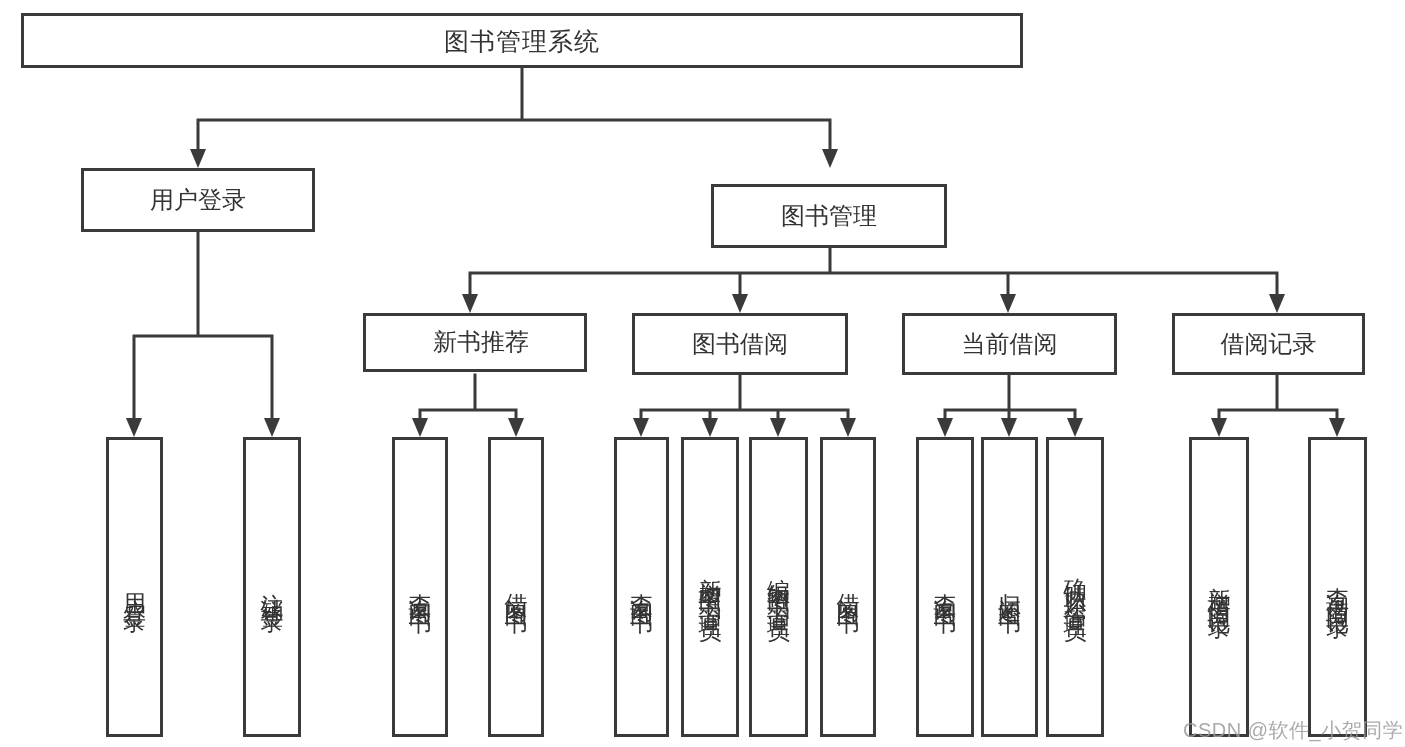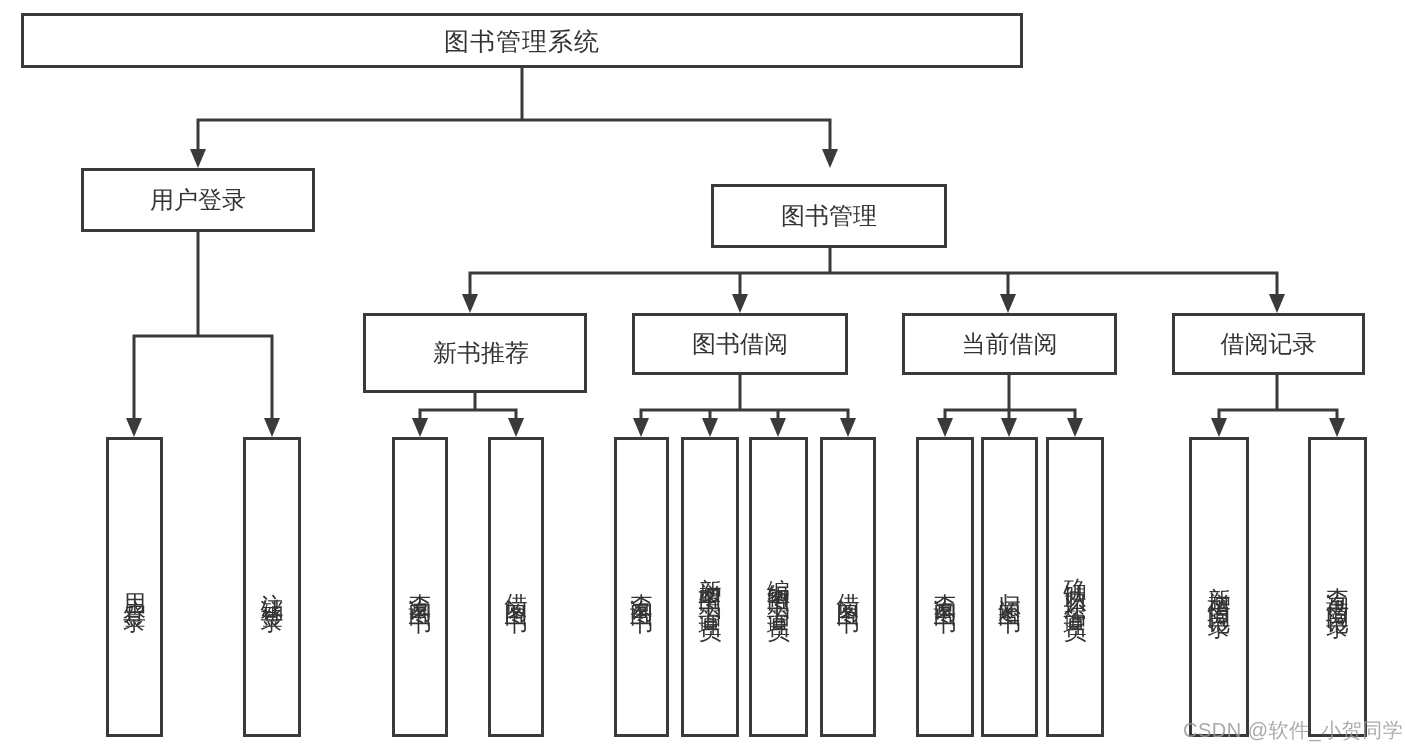--- a/index.html
+++ b/index.html
@@ -38,21 +38,21 @@
     text-orientation: mixed;
     letter-spacing: 6px;
     line-height: 1;
     font-size: 23px;
     color: #333333;
   }
   
   .n-root   { left: 21px;   top: 13px;  width: 1002px; height: 55px; }
   .n-login  { left: 81px;   top: 168px; width: 234px;  height: 64px; }
   .n-mgmt   { left: 711px;  top: 168px; width: 236px;  height: 64px; margin-top: 16px; }
-  .n-sec0   { left: 363px;  top: 313px; width: 224px;  height: 80px; padding-left: 12px; }
+  .n-sec0   { left: 363px;  top: 313px; width: 224px;  height: 59px; padding-left: 12px; }
   .n-sec1   { left: 632px;  top: 313px; width: 216px;  height: 62px; }
   .n-sec2   { left: 902px;  top: 313px; width: 215px;  height: 62px; }
   .n-sec3   { left: 1172px; top: 313px; width: 193px;  height: 62px; }
   .leaf     { top: 437px; height: 300px; }
   .lf-l0 { left: 106px;  width: 57px; }
   .lf-l1 { left: 243px;  width: 58px; }
   .lf-n0 { left: 392px;  width: 56px; }
   .lf-n1 { left: 488px;  width: 56px; }
   .lf-b0 { left: 614px;  width: 55px; }
   .lf-b1 { left: 681px;  width: 58px; }

